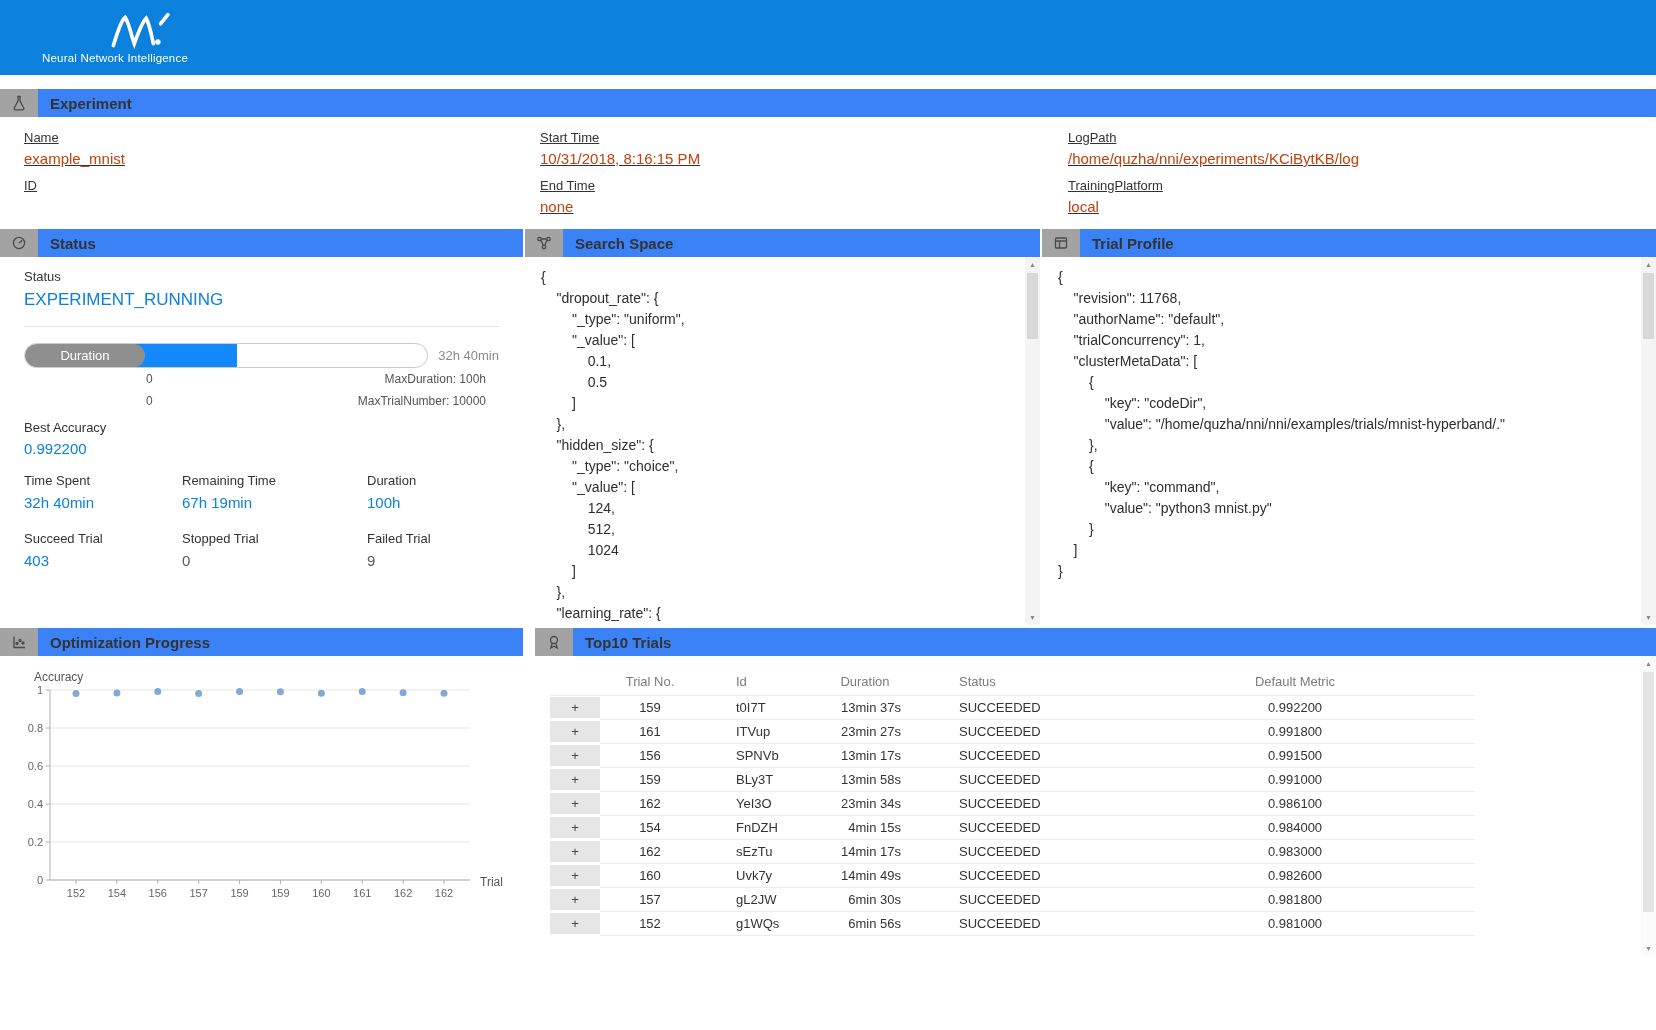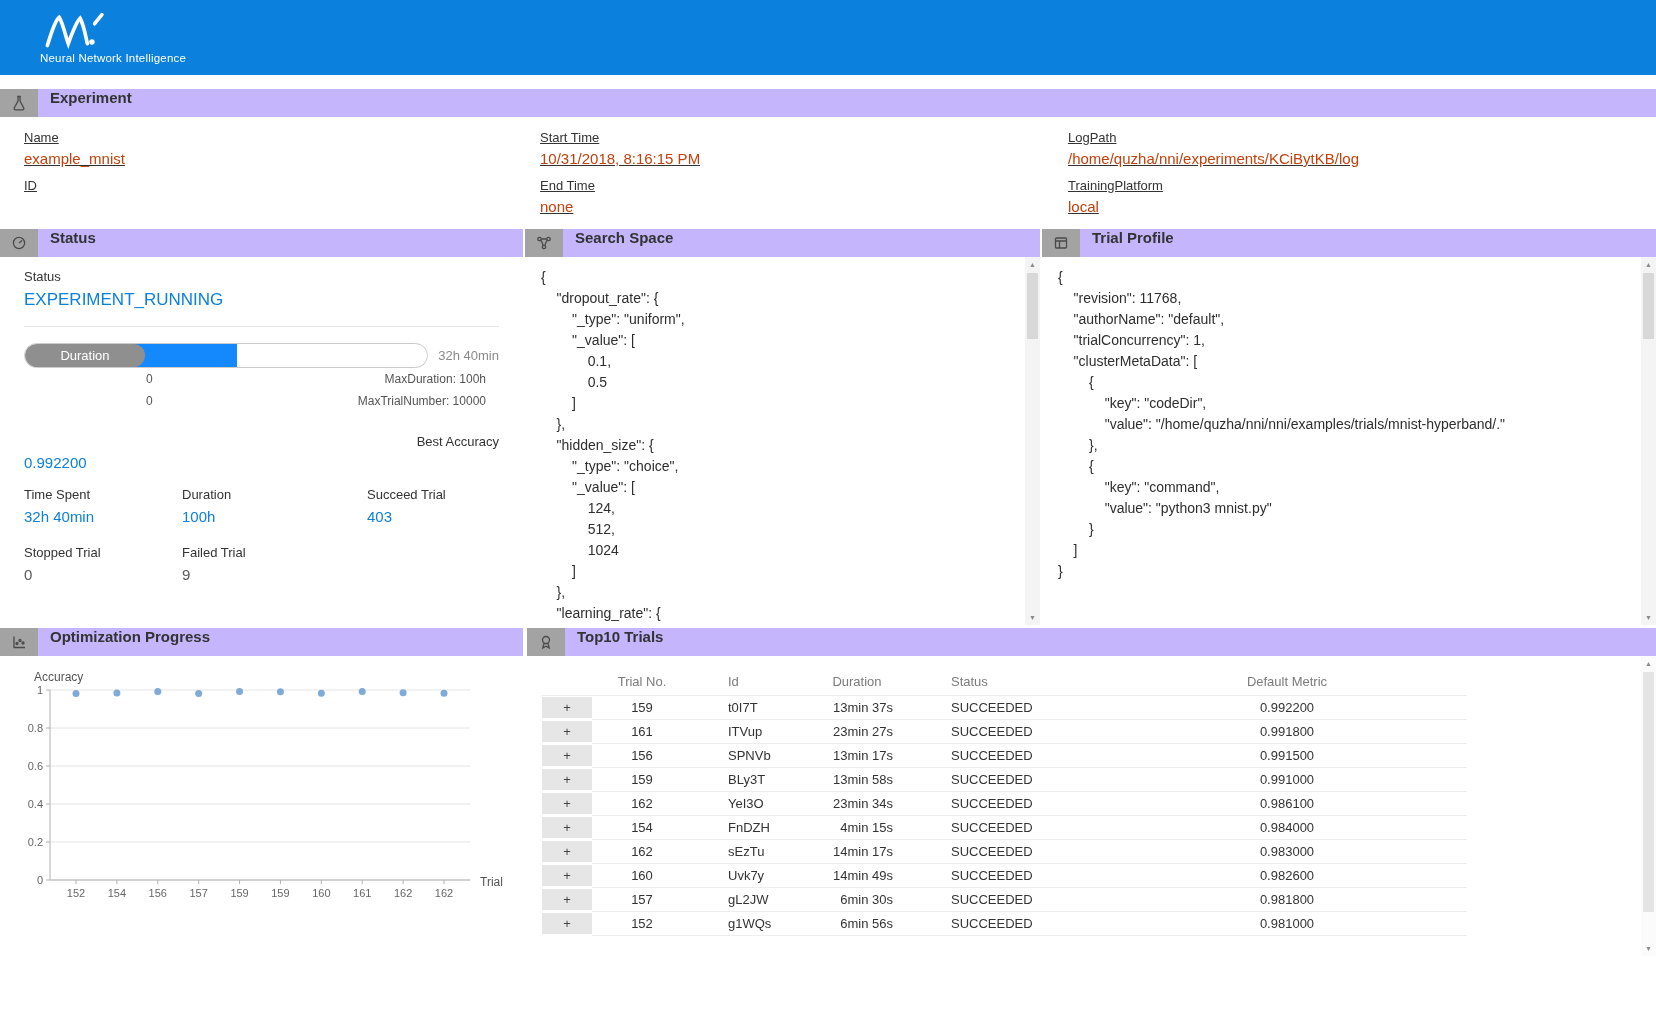--- a/index.html
+++ b/index.html
@@ -4,59 +4,59 @@
 <style>
   * { box-sizing: border-box; margin: 0; padding: 0; }
   html,body { width:1656px; height:1030px; }
   body {
     font-family: "Liberation Sans", sans-serif;
     background:#fff; color:#333; overflow:hidden;
   }
 
   
   .topbar { height:75px; background:#0b80dd; display:flex; align-items:center; }
-  .brand { display:flex; flex-direction:column; align-items:flex-start; margin-left:40px; width:160px; }
+  .brand { display:flex; flex-direction:column; align-items:flex-end; margin-left:28px; width:160px; }
   .brand-name { color:#fff; font-size:11.5px; margin-top:1px; letter-spacing:.2px; }
   .tabs { display:flex; gap:58px; margin-left:44px; align-items:center; height:100%; }
   .tab { color:#c9e2f7; font-size:17px; cursor:pointer; position:relative; padding:4px 2px; }
   .tab.active { color:#fff; }
   .tab.active::after { content:""; position:absolute; left:-2px; right:-2px; bottom:-8px; height:2px; background:#e8f2fb; }
 
   
-  .sec-bar { height:28px; background:#c4b5fd; display:flex; align-items:flex-start; flex:none; }
+  .sec-bar { height:28px; background:#3b82f6; display:flex; align-items:center; flex:none; }
   .sec-icon { width:38px; height:28px; background:#a3a3a3; display:flex; align-items:center; justify-content:center; }
   .sec-icon svg { stroke:#4a4a4a; fill:none; stroke-width:1.3; }
   .sec-title { font-size:15px; font-weight:bold; color:#333; margin-left:12px; }
 
   
   .experiment { margin-top:14px; }
   .exp-content { display:flex; padding:2px 24px 12px;text-decoration:underline; }
   .exp-col1 { width:516px; } .exp-col2 { width:528px; } .exp-col3 { flex:1; }
   .f-label { font-size:13px; color:#333; margin-top:11px; }
   .f-value { font-size:15px; color:#c2410c; margin-top:5px; }
 
   
   .mid { display:flex; gap:2px; margin-top:2px; height:396px; }
-  .bottom { display:flex; gap:4px; margin-top:3px; height:396px; }
+  .bottom { display:flex; gap:12px; margin-top:3px; height:396px; }
   .panel { background:#fff; display:flex; flex-direction:column; overflow:hidden; }
   .p-status { width:523px; } .p-search { width:515px; } .p-profile { flex:1; }
   .p-opt { width:523px; } .p-top10 { flex:1; }
   .panel-body { flex:1; position:relative; overflow:hidden; }
 
   
   .status-body { padding:12px 24px; }
   .status-value { color:#0b80dd; font-size:17px; margin:6px 0 16px; }
   .divider { height:1px; background:#e3e3e3; margin-bottom:16px; }
   .bar-row { display:flex; align-items:center; margin-top:8px; }
   .pbar { display:flex; width:428px; height:25px; border:1px solid #ccc; border-radius:13px; background:#fff; position:relative; overflow:hidden; }
   .pbar-label { width:120px; flex:none; background:#8f8f8f; color:#fff; font-size:13px; display:flex; align-items:center; justify-content:center; border-radius:12px; position:relative; z-index:2; }
   .pbar-fill { background:#1389fd; height:100%; margin-left:-12px; position:relative; z-index:1; }
   .bar-value { font-size:13px; color:#8a8a8a; margin-left:10px; white-space:nowrap; }
   .bar-minmax { display:flex; justify-content:space-between; font-size:12px; color:#555; margin:4px 0 8px 122px; width:340px; }
-  .best-label { font-size:13px; color:#333; margin-top:26px;text-align:right; }
+  .best-label { font-size:13px; color:#333; margin-top:12px; }
   .best-value { font-size:15px; color:#0b80dd; margin-top:5px; }
   .stats { display:grid; grid-template-columns:158px 185px 1fr; margin-top:16px; row-gap:20px; }
   .stat .f-label { margin-top:0; }
   .s-value { font-size:15px; margin-top:6px; }
   .s-blue { color:#0b80dd; } .s-gray { color:#595959; }
 
   
   .json-pre { font-family:"Liberation Sans", sans-serif; font-size:14px; line-height:21px; color:#2e2e2e; padding:10px 0 0 16px; white-space:pre; }
 
   
@@ -167,20 +167,24 @@
         <span>MaxTrialNumber: 10000</span>
       </div>
 
       <div class="best-label">Best Accuracy</div>
       <div class="best-value">0.992200</div>
 
       <div class="stats">
         <div class="stat">
             <div class="f-label">Time Spent</div>
             <div class="s-value s-blue">32h 40min</div>
+          </div>
+        <div class="stat">
+            <div class="f-label">Remaining Time</div>
+            <div class="s-value s-blue">67h 19min</div>
           </div>
         <div class="stat">
             <div class="f-label">Duration</div>
             <div class="s-value s-blue">100h</div>
           </div>
         <div class="stat">
             <div class="f-label">Succeed Trial</div>
             <div class="s-value s-blue">403</div>
           </div>
         <div class="stat">

